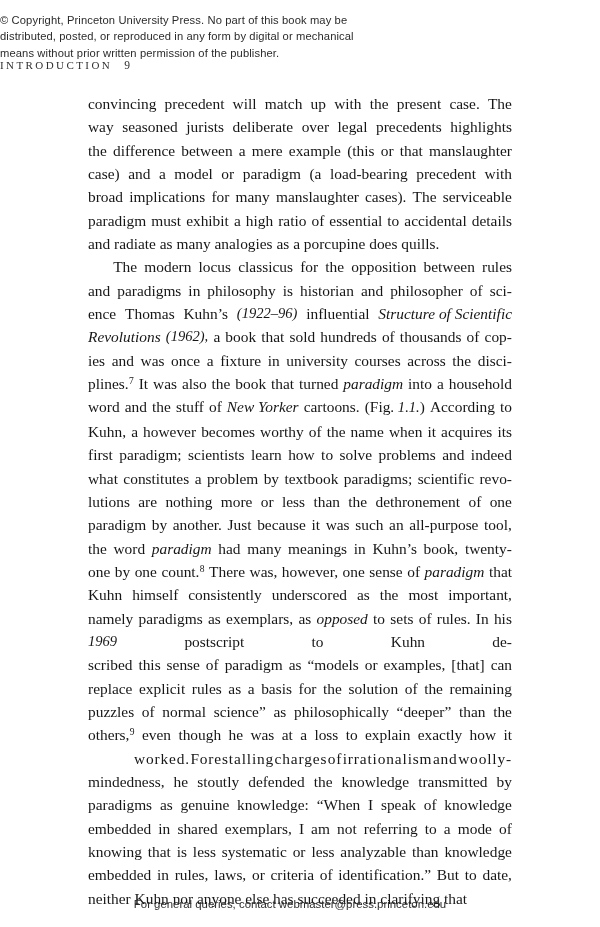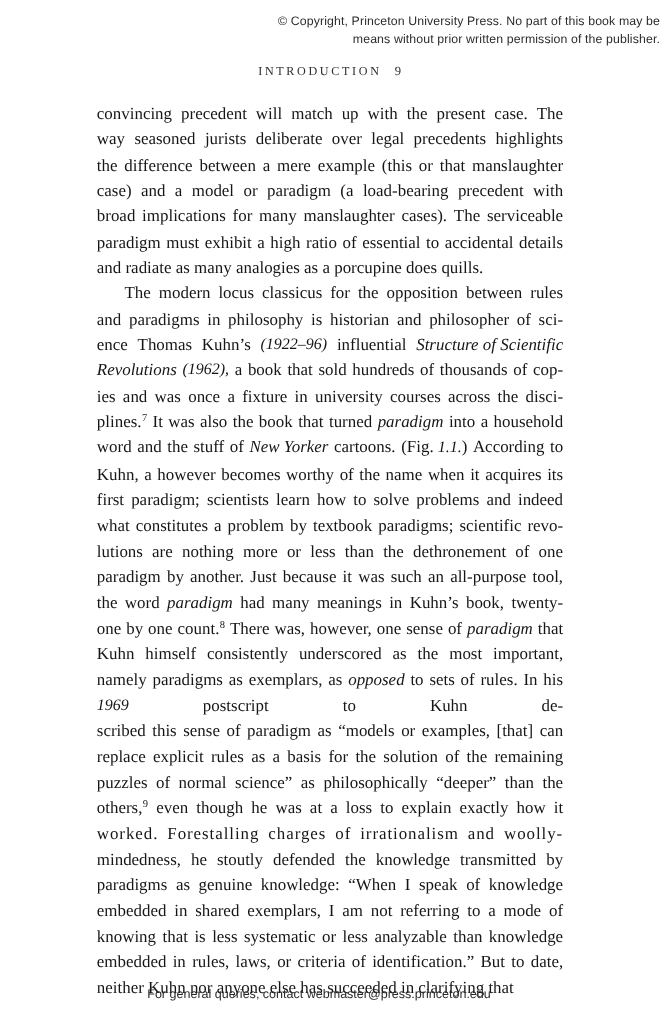--- a/index.html
+++ b/index.html
@@ -24,39 +24,39 @@
     width: 600px;
     height: 927px;
   }
 
   
   .copyright-notice {
     position: absolute;
     left: 0;
     top: 12px;
     width: 600px;
-    text-align: right;
+    text-align: left;
     font-family: "Liberation Sans", "DejaVu Sans", sans-serif;
     font-size: 11.2px;
     line-height: 16.3px;
     color: #2b2b2b;
     letter-spacing: 0.01em;
   }
   .copyright-notice .cline {
     display: block;
     white-space: nowrap;
   }
 
   
   .running-head {
     position: absolute;
     left: 0;
     top: 59px;
     width: 600px;
-    text-align: center;
+    text-align: left;
     font-size: 11px;
     letter-spacing: 0.22em;
     color: #2f2f2f;
     white-space: nowrap;
   }
   .running-head .rh-title {
     font-variant: small-caps;
     text-transform: uppercase;
   }
   .running-head .rh-folio {
@@ -103,20 +103,21 @@
     line-height: 0;
     margin-left: 0.04em;
   }
   .osf {
     font-size: 0.945em;
     font-style: italic;
   }
   
   .track {
     letter-spacing: 0.055em;
+    margin-left: 46px;
   }
 
   
   .page-footer {
     position: absolute;
     left: 0;
     top: 898px;
     width: 580px;
     text-align: center;
     font-family: "Liberation Sans", "DejaVu Sans", sans-serif;
@@ -125,20 +126,21 @@
     white-space: nowrap;
   }
 </style>
 </head>
 <body>
 
 <div class="page">
 
   <div class="copyright-notice">
     <span class="cline">© Copyright, Princeton University Press. No part of this book may be</span>
+    <span class="cline">distributed, posted, or reproduced in any form by digital or mechanical</span>
     <span class="cline">means without prior written permission of the publisher.</span>
   </div>
 
   <div class="running-head">
     <span class="rh-title">INTRODUCTION</span><span class="rh-folio">9</span>
   </div>
 
   <div class="textblock">
 
     <p class="para">

